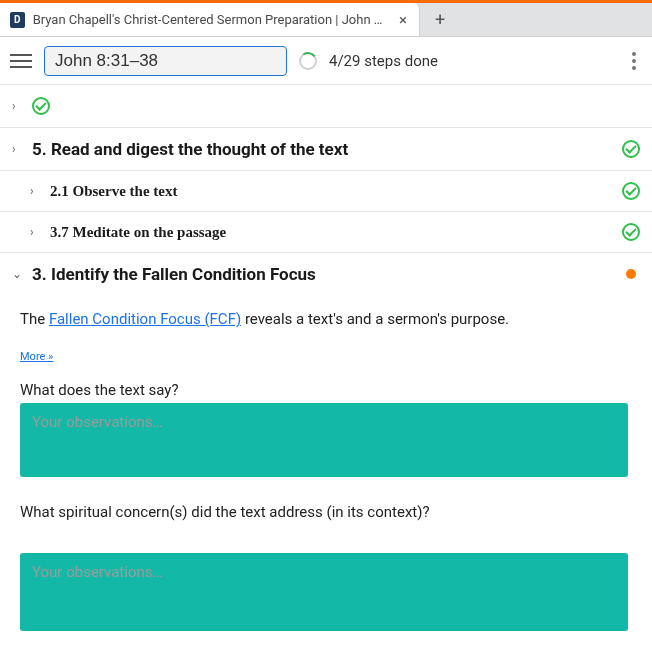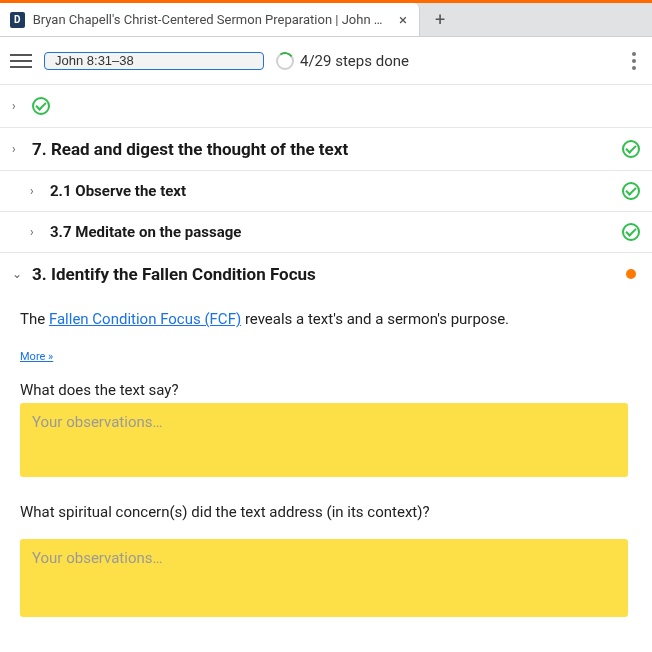--- a/index.html
+++ b/index.html
@@ -7,41 +7,41 @@
   .top-orange { height: 3px; background: #ff6a00; }
   .tabbar { display: flex; align-items: stretch; background: #e1e2e3; height: 34px; border-bottom: 1px solid #d0d0d0; }
   .tab { display: flex; align-items: center; background: #fff; padding: 0 10px; gap: 8px; border-right: 1px solid #d0d0d0; border-top-right-radius: 6px; max-width: 420px; }
   .tab-icon { width: 16px; height: 16px; background: #1f3a5f; border-radius: 2px; display: flex; align-items: center; justify-content: center; color: #fff; font-size: 10px; font-weight: 700; }
   .tab-title { font-size: 13px; color: #4a4a4a; white-space: nowrap; overflow: hidden; text-overflow: ellipsis; }
   .tab-close { font-size: 15px; color: #555; padding: 0 2px; }
   .tab-new { width: 40px; display: flex; align-items: center; justify-content: center; color: #555; font-size: 18px; }
   .toolbar { display: flex; align-items: center; height: 48px; padding: 0 10px; gap: 12px; border-bottom: 1px solid #e6e6e6; }
   .menu-btn { width: 22px; height: 22px; display: flex; flex-direction: column; justify-content: center; gap: 4px; }
   .menu-btn span { height: 2px; background: #555; }
-  .passage-input { flex: 0 0 220px; height: 18px; border: 1px solid #2074d4; border-radius: 4px; background: #f3f3f3; padding: 0 10px; font-size: 13px; color: #333; outline: none; }
-  .progress-wrap { display: flex; align-items: flex-start; gap: 6px; color: #333; font-size: 15px; }
+  .passage-input { flex: 0 0 220px; height: 30px; border: 1px solid #2074d4; border-radius: 4px; background: #f3f3f3; padding: 0 10px; font-size: 17px; color: #333; outline: none; }
+  .progress-wrap { display: flex; align-items: flex-start; gap: 12px; color: #333; font-size: 15px; }
   .progress-ring { width: 18px; height: 18px; border-radius: 50%; border: 2px solid #d0d0d0; position: relative; }
   .progress-ring::after { content: ""; position: absolute; inset: -2px; border-radius: 50%; border: 2px solid transparent; border-top-color: #36b24a; transform: rotate(10deg); }
   .kebab { margin-left: auto; display: flex; flex-direction: column; gap: 3px; padding: 6px; }
   .kebab span { width: 4px; height: 4px; border-radius: 50%; background: #777; }
   .section { border-bottom: 1px solid #e6e6e6; }
   .section-header { display: flex; align-items: center; height: 42px; padding: 0 12px; gap: 10px; cursor: pointer; }
   .section-header.sub { padding-left: 30px; height: 40px; }
   .chev { width: 10px; color: #666; font-size: 12px; flex-shrink: 0; }
   .sec-title { font-weight: 700; font-size: 17px; flex: 1; }
-  .sec-title.sub { font-weight: 700; font-size: 15px; }
+  .sec-title.sub { font-weight: 700; font-size: 15px; font-family: Liberation Serif, serif; }
   .status-check { width: 18px; height: 18px; border: 2px solid #2fbf4b; border-radius: 50%; position: relative; flex-shrink: 0; }
   .status-check::after { content: ""; position: absolute; left: 4px; top: 1px; width: 4px; height: 8px; border: solid #2fbf4b; border-width: 0 2px 2px 0; transform: rotate(45deg); }
   .status-dot { width: 10px; height: 10px; background: #ff7a00; border-radius: 50%; flex-shrink: 0; margin-right: 4px; }
   .section-body { padding: 14px 24px 10px 20px; }
   .body-text { font-size: 15px; color: #222; margin-bottom: 16px; line-height: 1.4; }
   .link { color: #1a73e8; }
   .more-link { color: #1a73e8; font-size: 11px; display: inline-block; margin-bottom: 18px; }
   .question { font-size: 15px; color: #222; margin-bottom: 4px; }
-  .obs-area { width: 100%; min-height: 74px; background: #fde047; border: none; border-radius: 3px; padding: 10px 12px; font-size: 15px; font-family: inherit; color: #333; resize: none; margin-bottom: 22px; }
+  .obs-area { width: 100%; min-height: 74px; background: #14b8a6; border: none; border-radius: 3px; padding: 10px 12px; font-size: 15px; font-family: inherit; color: #333; resize: none; margin-bottom: 22px; }
   .obs-area::placeholder { color: #9a9a9a; }
   .obs-area.tall { min-height: 78px; margin-bottom: 6px; }
 </style>
 </head>
 <body>
 
 <div class="top-orange"></div>
 
 <div class="tabbar">
   <div class="tab">
@@ -73,21 +73,21 @@
 <div class="section">
   <div class="section-header">
     <span class="chev">›</span>
     <span class="status-check"></span>
   </div>
 </div>
 
 <div class="section">
   <div class="section-header">
     <span class="chev">›</span>
-    <span class="sec-title">7. Read and digest the thought of the text</span>
+    <span class="sec-title">5. Read and digest the thought of the text</span>
     <span class="status-check"></span>
   </div>
 </div>
 
 <div class="section">
   <div class="section-header sub">
     <span class="chev">›</span>
     <span class="sec-title sub">2.1 Observe the text</span>
     <span class="status-check"></span>
   </div>
@@ -107,16 +107,16 @@
     <span class="sec-title">3. Identify the Fallen Condition Focus</span>
     <span class="status-dot"></span>
   </div>
   <div class="section-body">
     <p class="body-text">
       <span>The </span><a href="#" class="link">Fallen Condition Focus (FCF)</a><span> reveals a text's and a sermon's purpose.</span>
     </p>
     <a href="#" class="more-link">More »</a>
     <p class="question">What does the text say?</p>
     <textarea class="obs-area" placeholder="Your observations…" style=""></textarea>
-    <p class="question" style="margin-bottom:18px;">What spiritual concern(s) did the text address (in its context)?</p>
+    <p class="question" style="margin-bottom:32px;">What spiritual concern(s) did the text address (in its context)?</p>
     <textarea class="obs-area tall" placeholder="Your observations…" style=""></textarea>
   </div>
 </div>
 
 </body></html>

